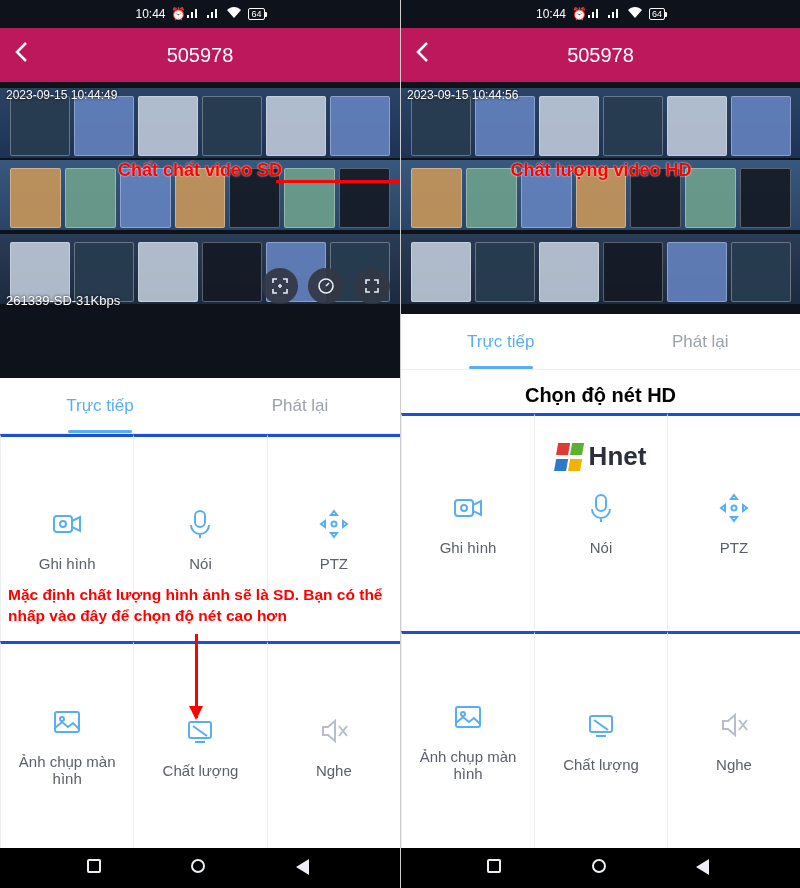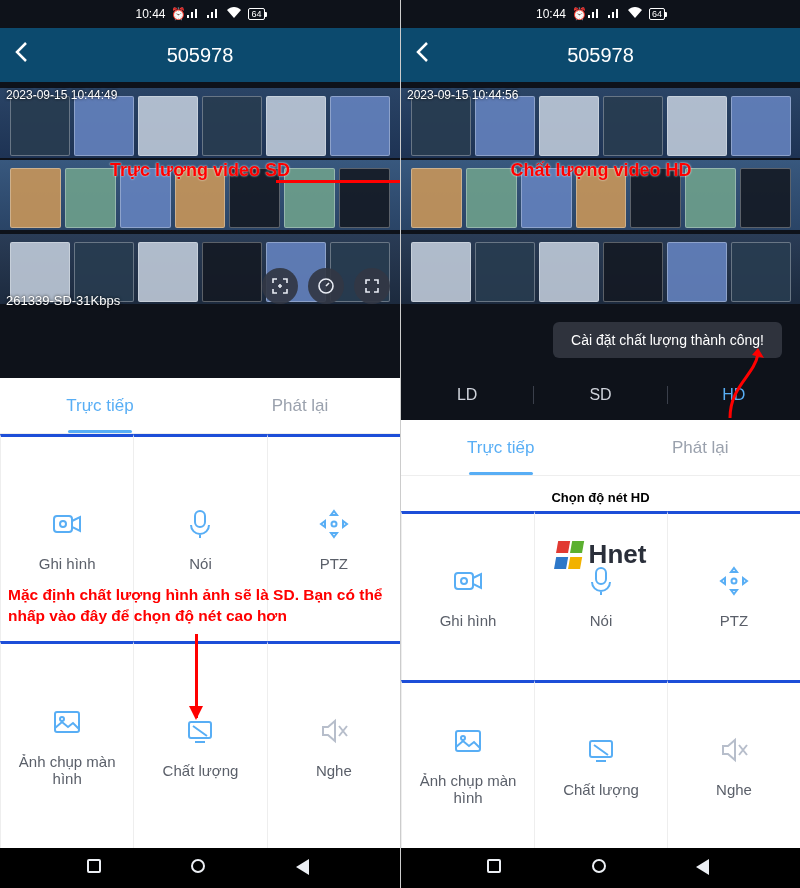--- a/index.html
+++ b/index.html
@@ -15,21 +15,21 @@
     font-size: 12px; justify-content: center;
   }
   .status-left { display: flex; align-items: center; gap: 6px; }
   .status-right { display: flex; align-items: center; gap: 6px; }
   .batt { border: 1px solid #fff; border-radius: 2px; padding: 0 2px; font-size: 9px; line-height: 10px; height: 12px; display: flex; align-items: center; position: relative; }
   .batt::after { content:""; position:absolute; right:-3px; top:3px; width:2px; height:5px; background:#fff; border-radius:0 1px 1px 0; }
   .icon-sm { display:inline-block; }
 
   
   .app-header {
-    height: 54px; background: #0c4a6e; color: #fff;
+    height: 54px; background: #be185d; color: #fff;
     display: flex; align-items: center; justify-content: center;
     position: relative; font-size: 20px;
   }
   .app-header .back {
     position: absolute; left: 14px; top: 50%; transform: translateY(-50%);
     font-size: 22px; color: #fff; cursor: pointer;
   }
 
   
   .video-wrap { position: relative; background: #0e121a; }
@@ -112,21 +112,21 @@
     font-size: 17px; color: #9aa1ad; cursor: pointer; position: relative;
   }
   .tab.active { color: #58aef5; }
   .tab.active::after {
     content:""; position:absolute; bottom:0; left:50%; transform:translateX(-50%);
     width: 64px; height: 3px; background: #58aef5; border-radius: 2px;
   }
 
   
   .hint {
-    text-align: center; font-weight: 700; font-size: 13px;
+    text-align: center; font-weight: 700; font-size: 20px;
     color: #000; padding: 14px 0 6px 0;
   }
 
   
   .grid {
     flex: 1 1 auto; display: grid; grid-template-columns: 1fr 1fr 1fr;
     grid-template-rows: 1fr 1fr; background: #fff;
   }
   .cell {
     display: flex; flex-direction: column; align-items: center;
@@ -256,21 +256,21 @@
         <div class="shelf shelf3">
             <div class="box"></div>
             <div class="box dk"></div>
             <div class="box"></div>
             <div class="box blk"></div>
             <div class="box bl"></div>
             <div class="box dk"></div>
           </div>
         <div class="video-ts">2023-09-15 10:44:49</div>
         <div class="video-status">261339-SD-31Kbps</div>
-        <div class="annot">Trực lượng video SD</div>
+        <div class="annot">Chất chất video SD</div>
         <div class="arrow-right"></div>
         <div class="vid-controls">
           <div class="vcbtn">
             <svg width="20" height="20" viewBox="0 0 20 20">
                 <path d="M3 7V3h4M17 7V3h-4M3 13v4h4M17 13v4h-4M10 8v4M8 10h4" stroke="#e8ecf4" stroke-width="1.6" fill="none"></path>
               </svg>
           </div>
           <div class="vcbtn">
             <svg width="20" height="20" viewBox="0 0 20 20">
                 <circle cx="10" cy="10" r="7" stroke="#e8ecf4" stroke-width="1.6" fill="none"></circle>
@@ -417,34 +417,20 @@
             <div class="box"></div>
             <div class="box dk"></div>
             <div class="box"></div>
             <div class="box blk"></div>
             <div class="box bl"></div>
             <div class="box dk"></div>
           </div>
         <div class="video-ts">2023-09-15 10:44:56</div>
         <div class="annot">Chất lượng video HD</div>
       </div>
-      <div class="black-strip with-q">
-        <div class="toast">Cài đặt chất lượng thành công!</div>
-        <div class="quality-row">
-          <div class="qcell">LD</div>
-          <div class="qcell">SD</div>
-          <div class="qcell active">HD</div>
-        </div>
-        <div class="arrow-hd">
-          <svg viewBox="0 0 42 74">
-              <path d="M6 72 C 6 40, 30 30, 34 8" fill="none" stroke="#ff0000" stroke-width="3"></path>
-              <path d="M34 2l6 10-12-3z" fill="#ff0000"></path>
-            </svg>
-        </div>
-      </div>
     </div>
 
     <div class="tabs">
       <div class="tab active">Trực tiếp</div>
       <div class="tab">Phát lại</div>
     </div>
 
     <div class="hint">Chọn độ nét HD</div>
 
     <div class="grid rel">

